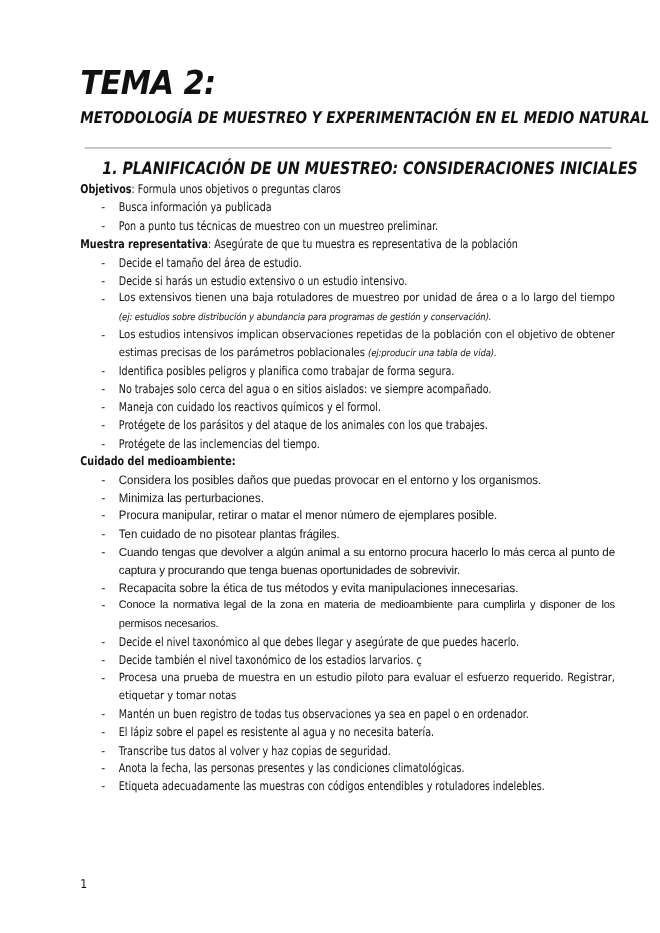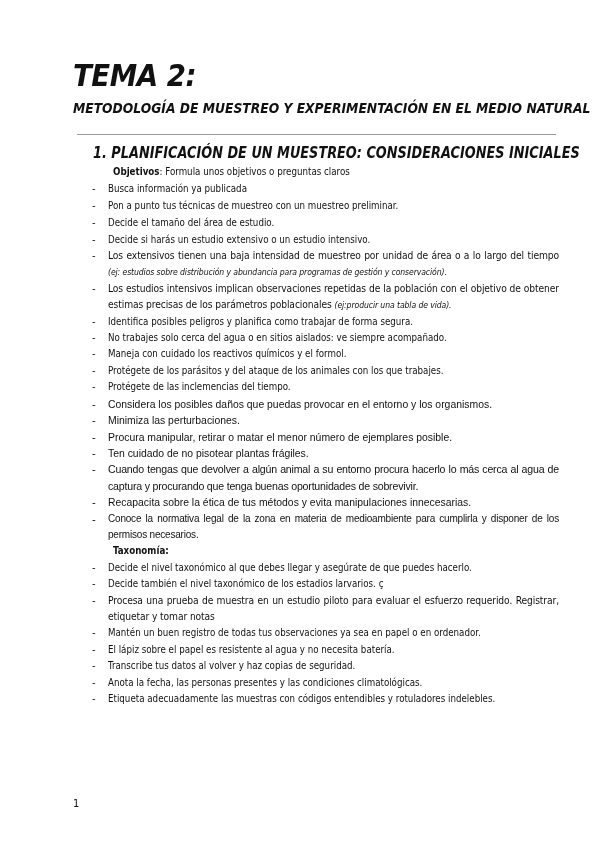--- a/index.html
+++ b/index.html
@@ -7,21 +7,21 @@
          font-family: "DejaVu Sans Condensed", "DejaVu Sans", sans-serif; color: #111; }
   .page { position: absolute; left: 16px; top: 0; width: 600px; height: 848px; }
   .title { position: absolute; left: 57px; top: 58px; font-size: 30px; font-weight: bold; font-style: italic;
            font-family: "DejaVu Sans", sans-serif; letter-spacing: -0.5px; color: #111; transform: scaleX(0.92); transform-origin: left; }
   .subtitle { position: absolute; left: 57px; top: 99px; font-size: 14.6px; font-weight: bold; font-style: italic;
               font-family: "DejaVu Sans", sans-serif; white-space: nowrap; transform: scaleX(0.845); transform-origin: left; }
   .rule { position: absolute; left: 61px; top: 134px; width: 479px; height: 1px; background: #9a9a9a; }
   .h1 { position: absolute; left: 77px; top: 144px; font-size: 15.5px; font-weight: bold; font-style: italic;
         font-family: "DejaVu Sans", sans-serif; white-space: nowrap; transform: scaleX(0.83); transform-origin: left; }
   .content { position: absolute; left: 57px; top: 164px; width: 486px; font-size: 11px; line-height: 16.4px; }
-  .line { position: relative; white-space: nowrap; margin-left: 40px; }
+  .line { position: relative; white-space: nowrap; }
   .label { font-weight: bold; }
   .item { position: relative; padding-left: 35px; margin: 0; }
   .item .dash { position: absolute; left: 19px; top: 0; }
   .item .txt { display: block; font-size: 11px; }
   .just { text-align: justify; text-align-last: left; white-space: normal; }
   .arial { font-family: "Liberation Sans", sans-serif; font-size: 11.2px; }
   .ital { font-style: italic; font-size: 9.5px; }
   .pagenum { position: absolute; left: 57px; top: 797px; font-size: 11px; }
   .s { display:inline-block; transform: scaleX(0.88); transform-origin:left; white-space: nowrap; }
 </style>
@@ -34,53 +34,54 @@
   <div class="rule"></div>
   <div class="h1">1.  PLANIFICACIÓN DE UN MUESTREO: CONSIDERACIONES INICIALES</div>
 
   <div class="content">
 
     <div class="line"><span class="s"><span class="label">Objetivos</span><span>: Formula unos objetivos o preguntas claros</span></span></div>
 
     <div class="item" style="margin-top:1px"><span class="dash">-</span><span class="s">Busca información ya publicada</span></div>
     <div class="item"><span class="dash">-</span><span class="s">Pon a punto tus técnicas de muestreo con un muestreo preliminar.</span></div>
 
+    <div class="line"><span class="s"><span class="label">Muestra representativa</span><span>: Asegúrate de que tu muestra es representativa de la población</span></span></div>
 
     <div class="item" style="margin-top:1px"><span class="dash">-</span><span class="s">Decide el tamaño del área de estudio.</span></div>
     <div class="item"><span class="dash">-</span><span class="s">Decide si harás un estudio extensivo o un estudio intensivo.</span></div>
     <div class="item">
         <span class="dash">-</span>
-        <div class="txt just" style="font-size:10.2px; letter-spacing:-0.1px"><span>Los extensivos tienen una baja intensidad de muestreo por unidad de área o a lo largo del tiempo </span><span class="ital" style="font-size:8.6px">(ej: estudios sobre distribución y abundancia para programas de gestión y conservación).</span></div>
+        <div class="txt just" style="font-size:10.2px; letter-spacing:-0.1px"><span>Los extensivos tienen una baja rotuladores de muestreo por unidad de área o a lo largo del tiempo </span><span class="ital" style="font-size:8.6px">(ej: estudios sobre distribución y abundancia para programas de gestión y conservación).</span></div>
       </div>
     <div class="item">
         <span class="dash">-</span>
         <div class="txt just" style="font-size:10.2px; letter-spacing:-0.1px"><span>Los estudios intensivos implican observaciones repetidas de la población con el objetivo de obtener estimas precisas de los parámetros poblacionales </span><span class="ital" style="font-size:8.6px">(ej:producir una tabla de vida).</span></div>
       </div>
 
     <div class="item"><span class="dash">-</span><span class="s">Identifica posibles peligros y planifica como trabajar de forma segura.</span></div>
     <div class="item"><span class="dash">-</span><span class="s">No trabajes solo cerca del agua o en sitios aislados: ve siempre acompañado.</span></div>
     <div class="item"><span class="dash">-</span><span class="s">Maneja con cuidado los reactivos químicos y el formol.</span></div>
     <div class="item"><span class="dash">-</span><span class="s">Protégete de los parásitos y del ataque de los animales con los que trabajes.</span></div>
     <div class="item"><span class="dash">-</span><span class="s">Protégete de las inclemencias del tiempo.</span></div>
 
+    <div class="line"><span class="s label">Cuidado del medioambiente:</span></div>
     <div class="item arial"><span class="dash">-</span><span class="s" style="transform:scaleX(0.93)">Considera los posibles daños que puedas provocar en el entorno y los organismos.</span></div>
     <div class="item arial"><span class="dash">-</span><span class="s" style="transform:scaleX(0.93)">Minimiza las perturbaciones.</span></div>
     <div class="item arial"><span class="dash">-</span><span class="s" style="transform:scaleX(0.93)">Procura manipular, retirar o matar el menor número de ejemplares posible.</span></div>
     <div class="item arial"><span class="dash">-</span><span class="s" style="transform:scaleX(0.93)">Ten cuidado de no pisotear plantas frágiles.</span></div>
     <div class="item arial">
         <span class="dash">-</span>
-        <div class="txt just arial" style="font-size:10.6px; letter-spacing:-0.2px">Cuando tengas que devolver a algún animal a su entorno procura hacerlo lo más cerca al agua de captura y procurando que tenga buenas oportunidades de sobrevivir.</div>
+        <div class="txt just arial" style="font-size:10.6px; letter-spacing:-0.2px">Cuando tengas que devolver a algún animal a su entorno procura hacerlo lo más cerca al punto de captura y procurando que tenga buenas oportunidades de sobrevivir.</div>
       </div>
     <div class="item arial"><span class="dash">-</span><span class="s" style="transform:scaleX(0.93)">Recapacita sobre la ética de tus métodos y evita manipulaciones innecesarias.</span></div>
     <div class="item arial">
         <span class="dash">-</span>
         <div class="txt just arial" style="font-size:10px; letter-spacing:-0.2px">Conoce la normativa legal de la zona en materia de medioambiente para cumplirla y disponer de los permisos necesarios.</div>
       </div>
 
-    <div class="line"><span class="s label">Taxonomía:</span></div>
     <div class="item"><span class="dash">-</span><span class="s">Decide el nivel taxonómico al que debes llegar y asegúrate de que puedes hacerlo.</span></div>
     <div class="item"><span class="dash">-</span><span class="s">Decide también el nivel taxonómico de los estadios larvarios. ç</span></div>
     <div class="item">
         <span class="dash">-</span>
         <div class="txt just" style="font-size:10.2px; letter-spacing:-0.1px">Procesa una prueba de muestra en un estudio piloto para evaluar el esfuerzo requerido. Registrar, etiquetar y tomar notas</div>
       </div>
     <div class="item"><span class="dash">-</span><span class="s">Mantén un buen registro de todas tus observaciones ya sea en papel o en ordenador.</span></div>
     <div class="item"><span class="dash">-</span><span class="s">El lápiz sobre el papel es resistente al agua y no necesita batería.</span></div>
     <div class="item"><span class="dash">-</span><span class="s">Transcribe tus datos al volver y haz copias de seguridad.</span></div>
     <div class="item"><span class="dash">-</span><span class="s">Anota la fecha, las personas presentes y las condiciones climatológicas.</span></div>

